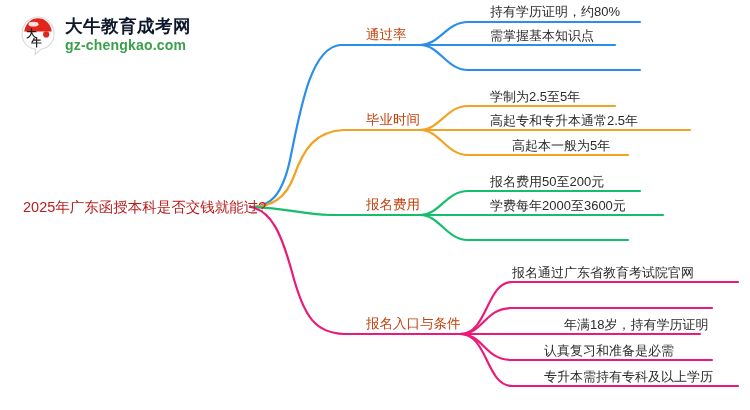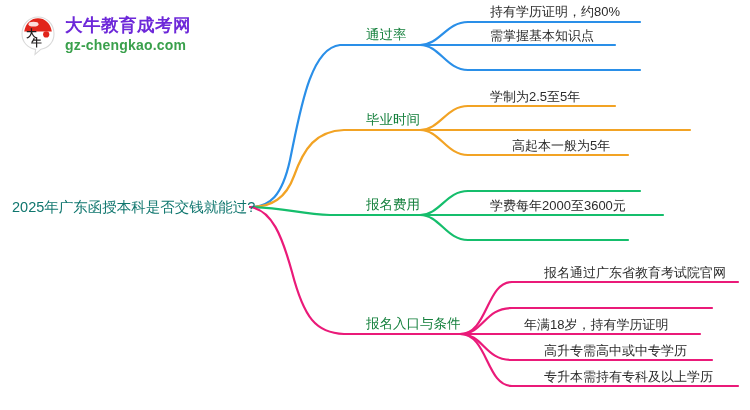--- a/index.html
+++ b/index.html
@@ -39,24 +39,23 @@
   }
   #logo-text-block {
     display: flex;
     flex-direction: column;
     justify-content: center;
     line-height: 1;
   }
   #logo-title {
     font-size: 17.5px;
     font-weight: bold;
-    color: #6d28d9;
+    color: #0f172a;
     letter-spacing: 0.5px;
     white-space: nowrap;
-    font-family: Liberation Mono, monospace;
   }
   #logo-sub {
     font-size: 14px;
     font-weight: bold;
     color: #3aa04c;
     letter-spacing: 0.2px;
     margin-top: 3px;
     white-space: nowrap;
   }
 
@@ -72,27 +71,27 @@
 
   
   .node-text {
     position: absolute;
     white-space: nowrap;
     color: #2b2b2b;
     font-family: "Liberation Sans", "DejaVu Sans", sans-serif;
   }
   #root-node {
     font-size: 14.5px;
-    left: 12px;
+    left: 23px;
     top: 198px;
-    color: #0f766e;
+    color: #b91c1c;
   }
   .branch-label {
     font-size: 13.5px;
-    color: #15803d;
+    color: #c2410c;
   }
   .leaf-label {
     font-size: 13px;
     color: #2b2b2b;
   }
 </style>
 </head>
 <body>
 
 <div id="mindmap-root">
@@ -149,24 +148,26 @@
   </svg>
 
   <div class="node-text" id="root-node">2025年广东函授本科是否交钱就能过?</div>
 
   <div class="node-text branch-label" style="left:366px; top:26px;">通过率</div>
   <div class="node-text leaf-label" style="left:490px; top:3px;">持有学历证明，约80%</div>
   <div class="node-text leaf-label" style="left:490px; top:27px;">需掌握基本知识点</div>
 
   <div class="node-text branch-label" style="left:366px; top:111px;">毕业时间</div>
   <div class="node-text leaf-label" style="left:490px; top:88px;">学制为2.5至5年</div>
+  <div class="node-text leaf-label" style="left:490px; top:112px;">高起专和专升本通常2.5年</div>
   <div class="node-text leaf-label" style="left:512px; top:137px;">高起本一般为5年</div>
 
   <div class="node-text branch-label" style="left:366px; top:196px;">报名费用</div>
+  <div class="node-text leaf-label" style="left:490px; top:173px;">报名费用50至200元</div>
   <div class="node-text leaf-label" style="left:490px; top:197px;">学费每年2000至3600元</div>
 
   <div class="node-text branch-label" style="left:366px; top:315px;">报名入口与条件</div>
-  <div class="node-text leaf-label" style="left:544px; top:264px;">报名通过广东省教育考试院官网</div>
-  <div class="node-text leaf-label" style="left:524px; top:316px;">年满18岁，持有学历证明</div>
-  <div class="node-text leaf-label" style="left:544px; top:342px;">高升专需高中或中专学历</div>
+  <div class="node-text leaf-label" style="left:512px; top:264px;">报名通过广东省教育考试院官网</div>
+  <div class="node-text leaf-label" style="left:564px; top:316px;">年满18岁，持有学历证明</div>
+  <div class="node-text leaf-label" style="left:544px; top:342px;">认真复习和准备是必需</div>
   <div class="node-text leaf-label" style="left:544px; top:368px;">专升本需持有专科及以上学历</div>
 
 </div>
 
 </body></html>

